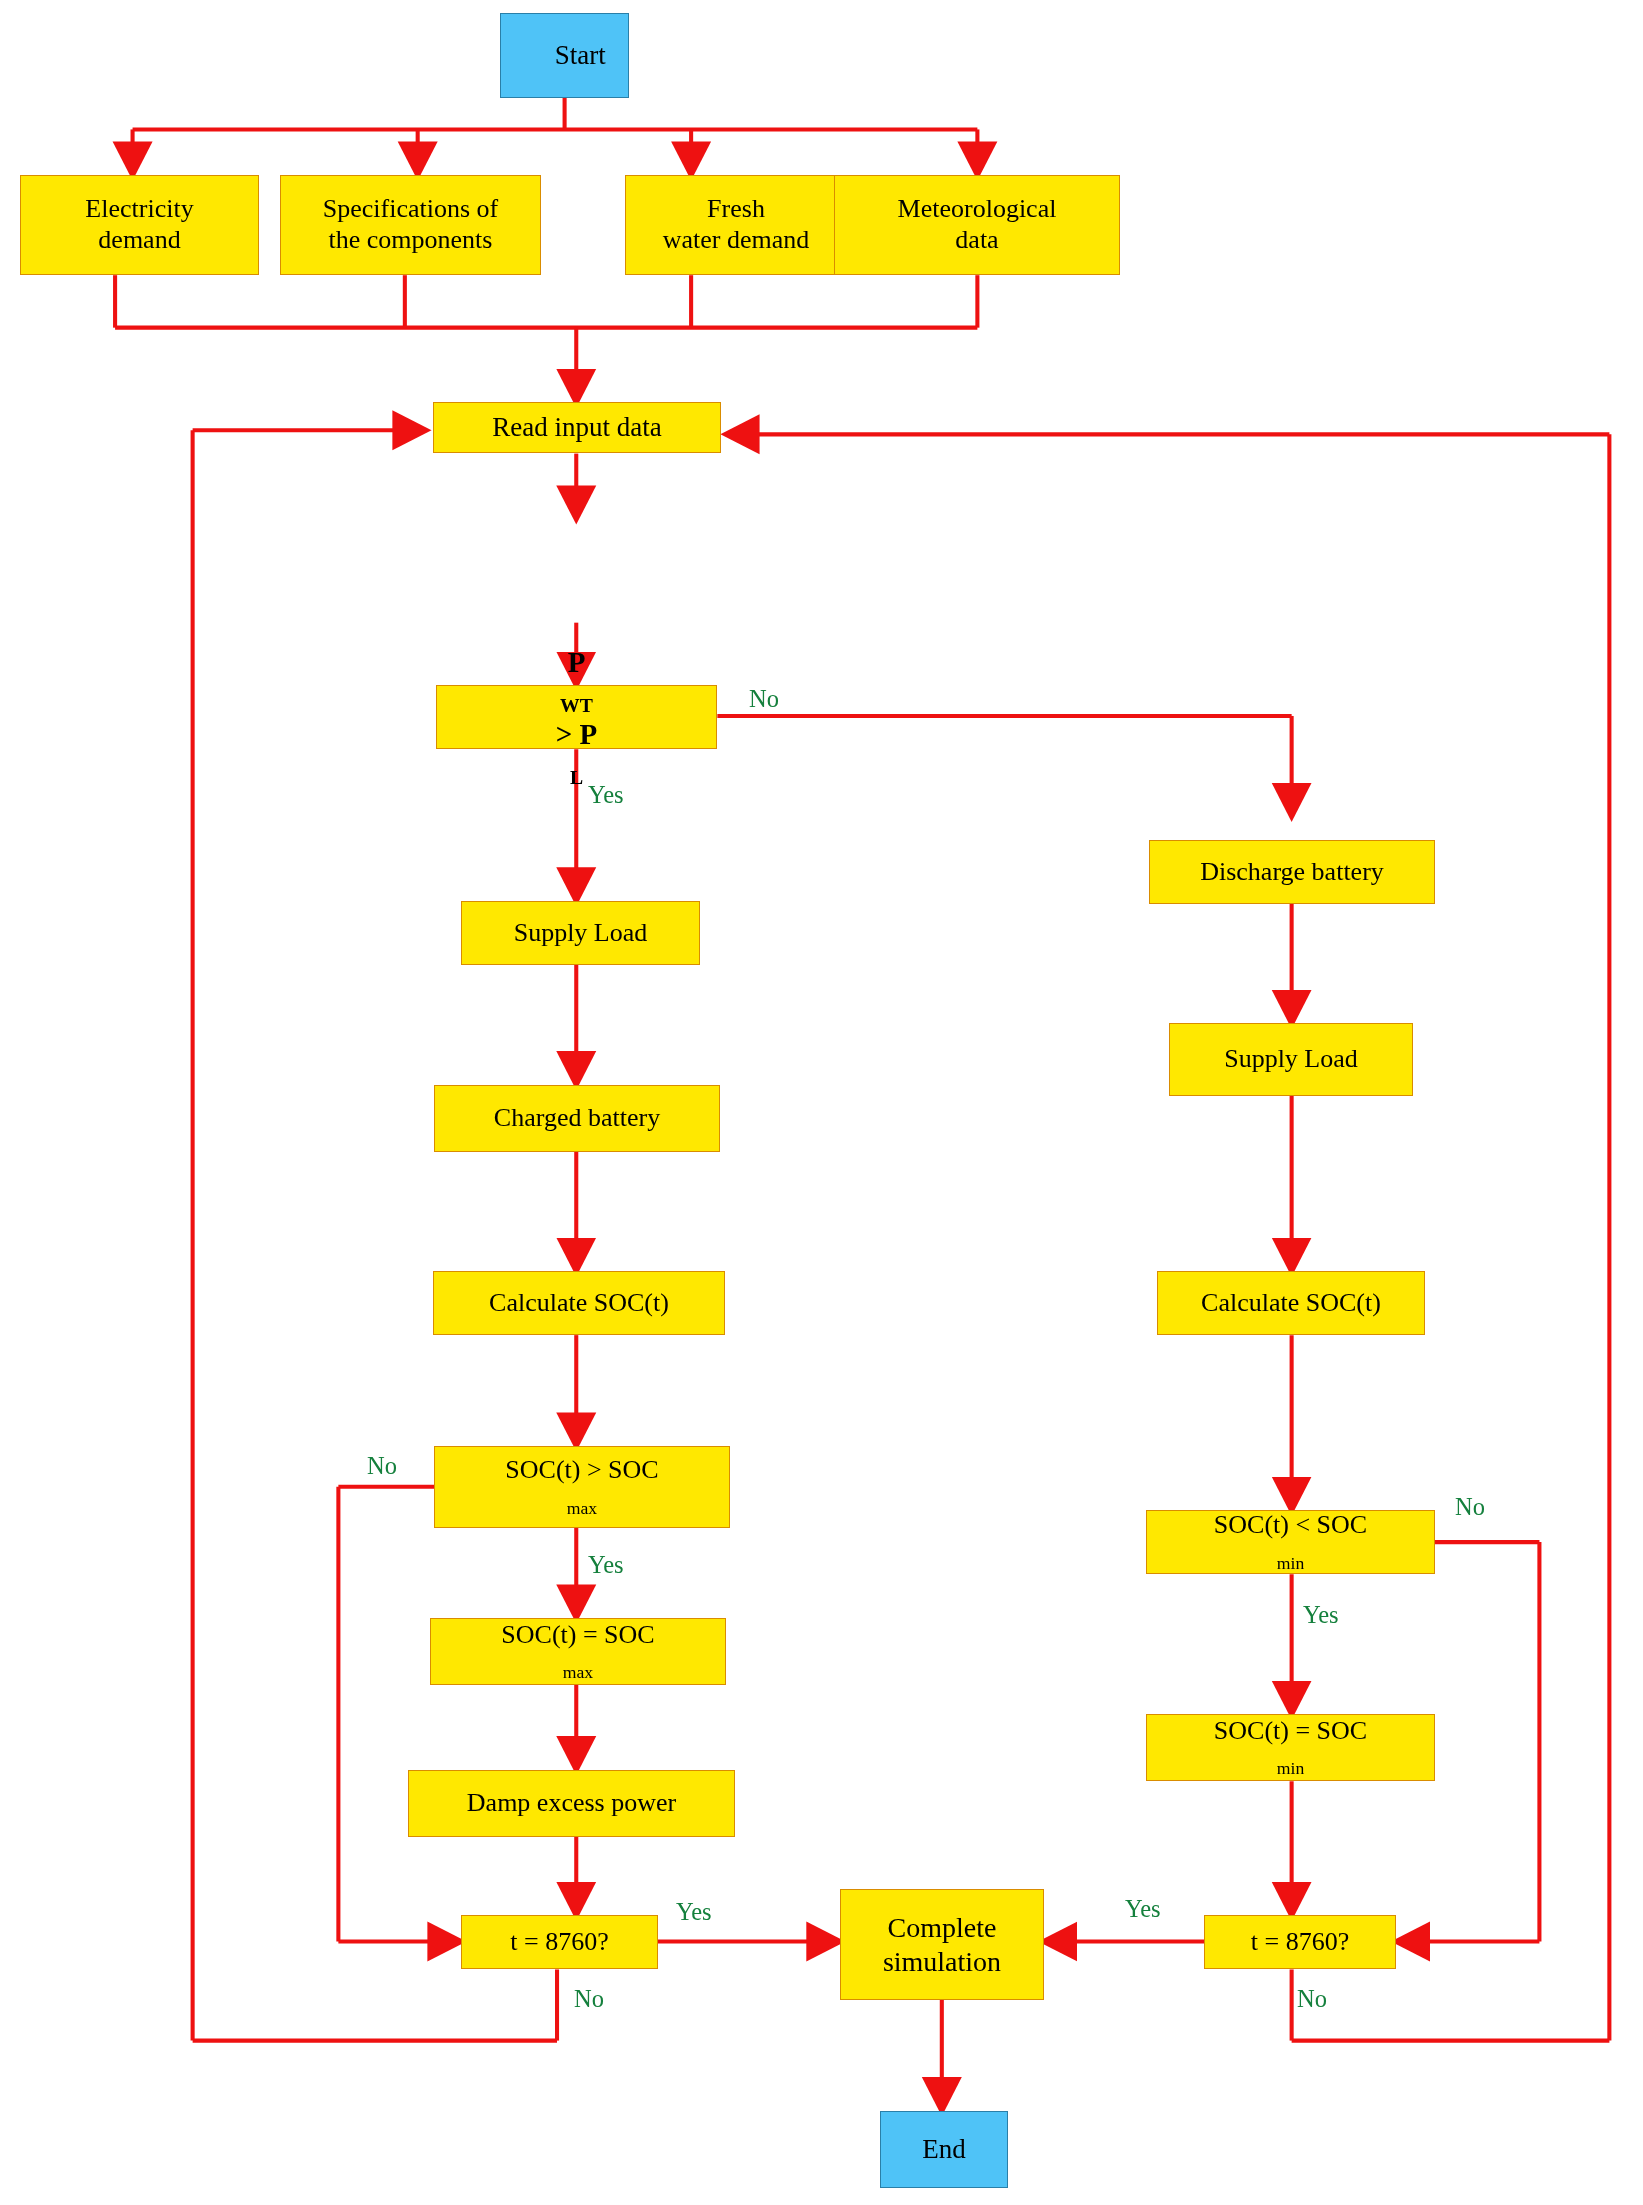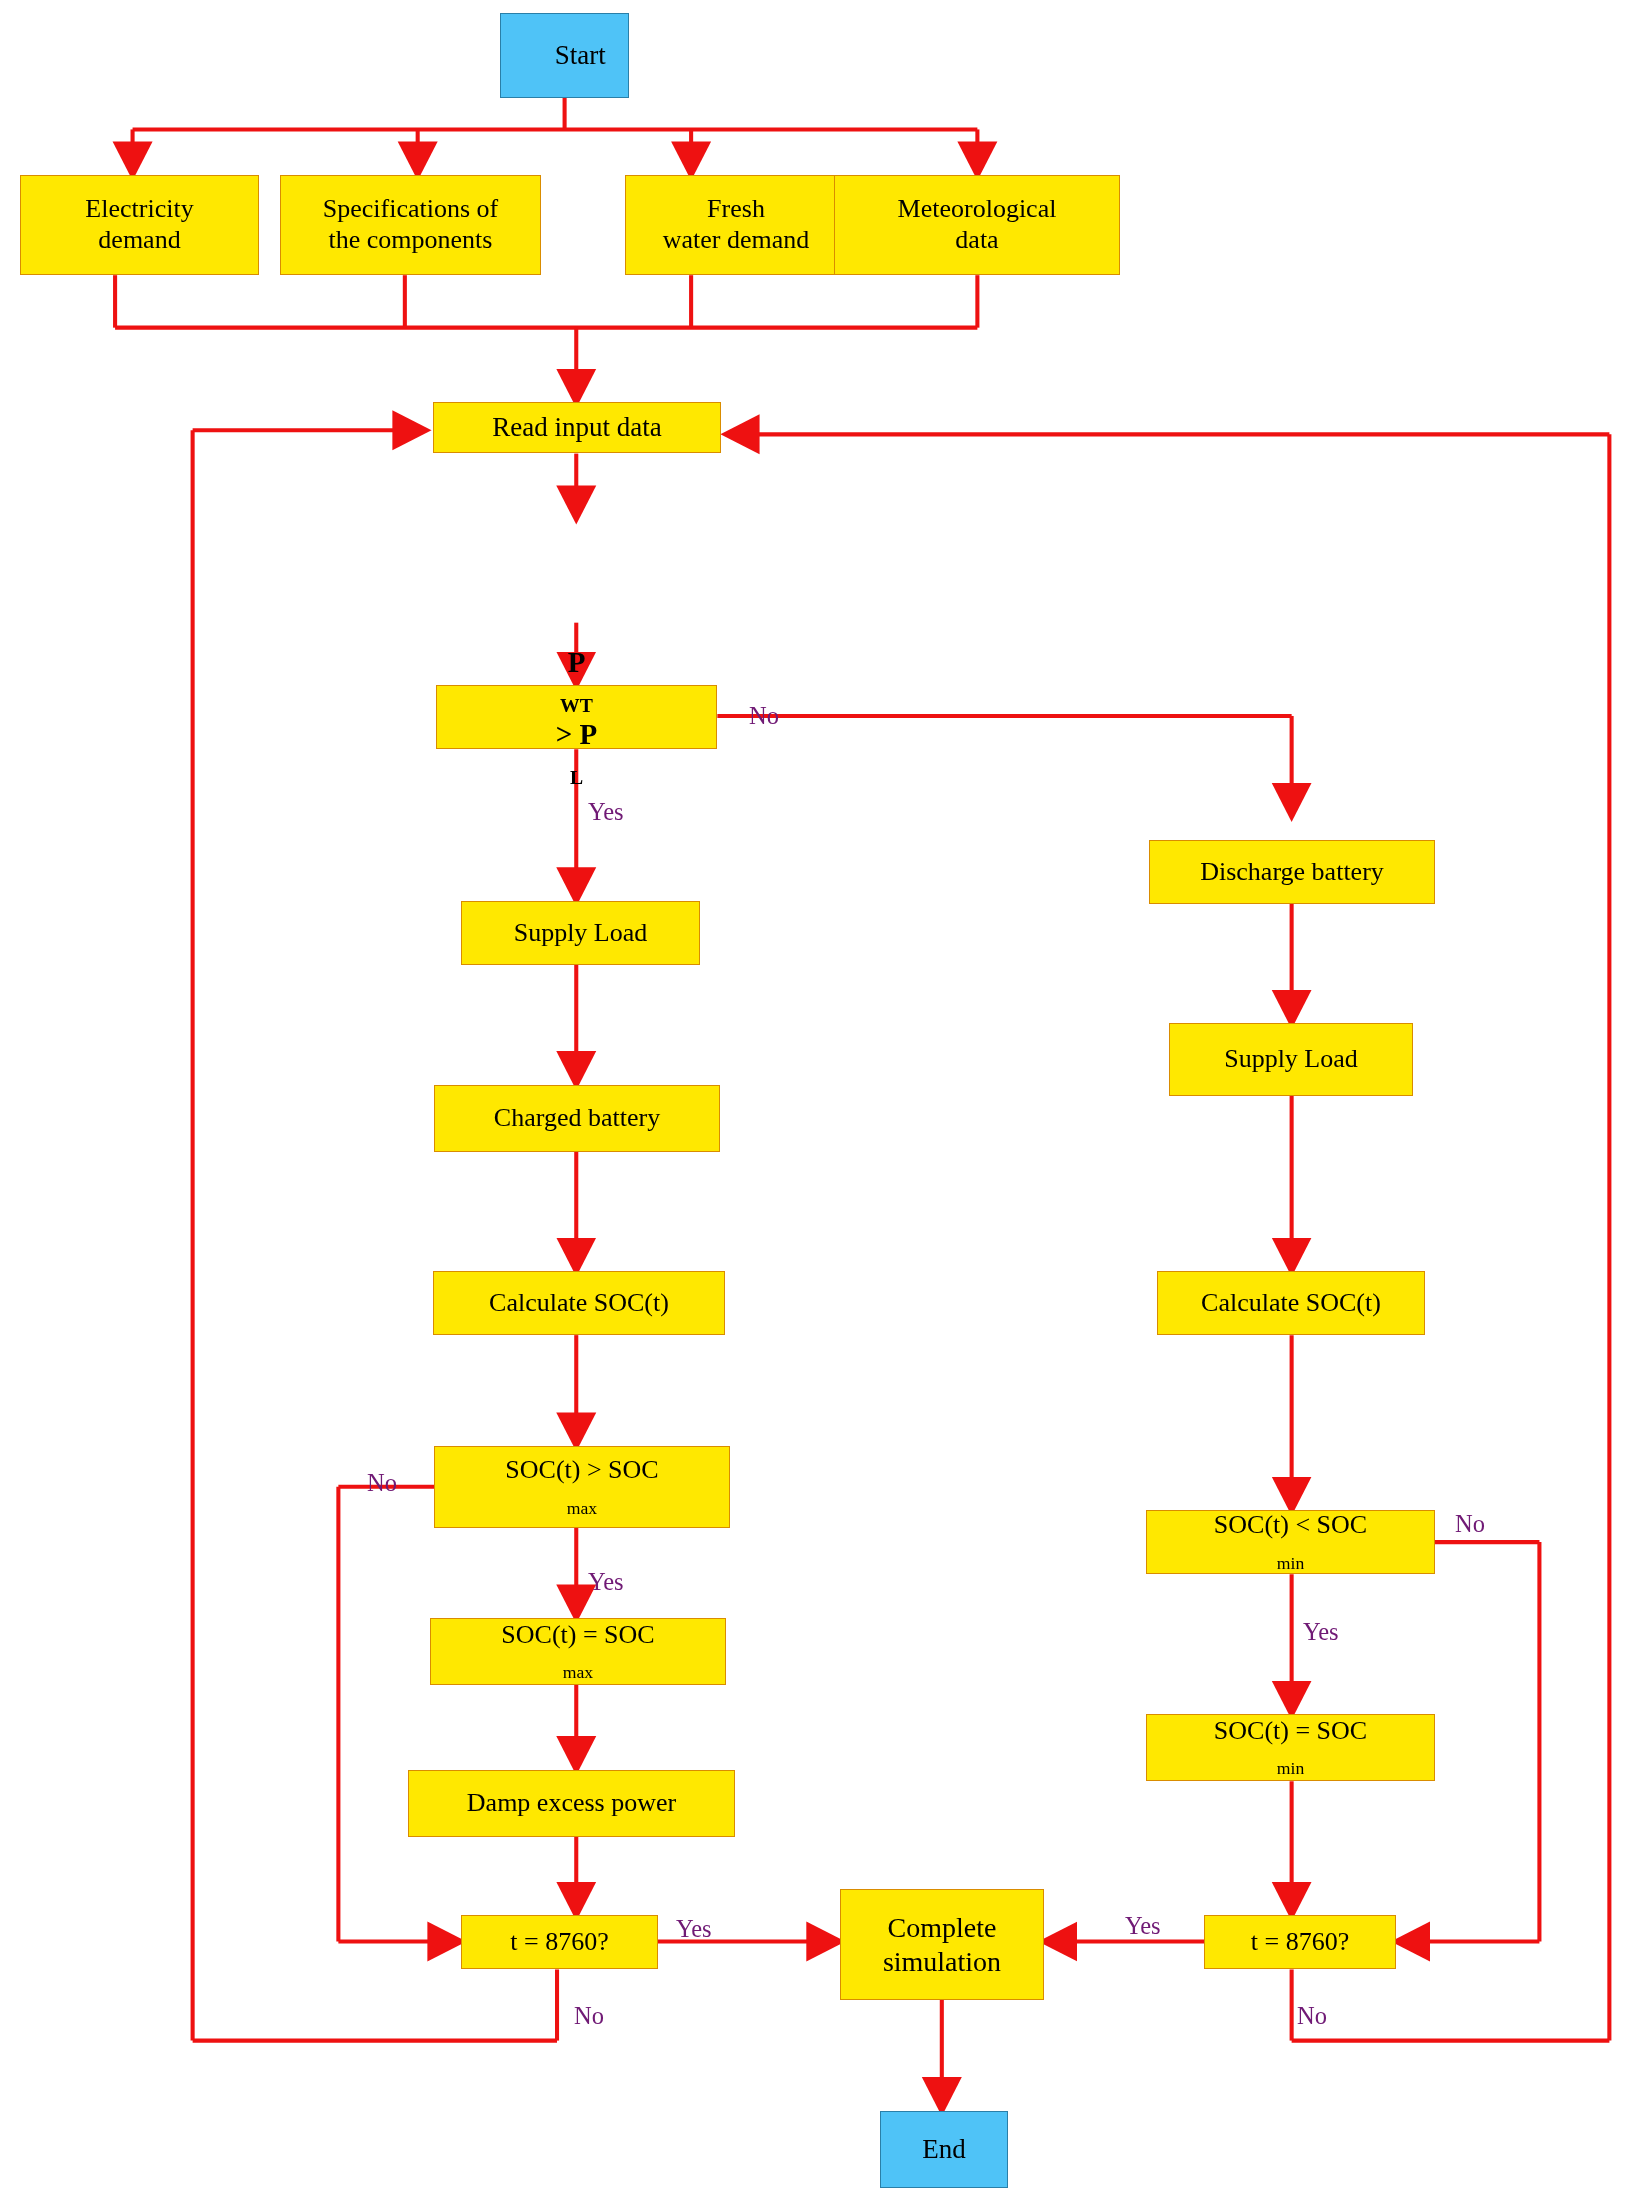--- a/index.html
+++ b/index.html
@@ -41,24 +41,23 @@
   .node.terminal {
     background: #4fc3f7;
     border: 1.7px solid #2a7fa8;
   }
   .node span {
     display: block;
     width: 100%;
   }
   .lbl {
     position: absolute;
-    color: #701a75;
+    color: #15803d;
     background: transparent;
     white-space: nowrap;
-    margin-top: 17px;
   }
   sub {
     font-size: 0.68em;
     vertical-align: -0.28em;
   }
   .bold { font-weight: bold; }
 </style>
 </head>
 <body>
 

